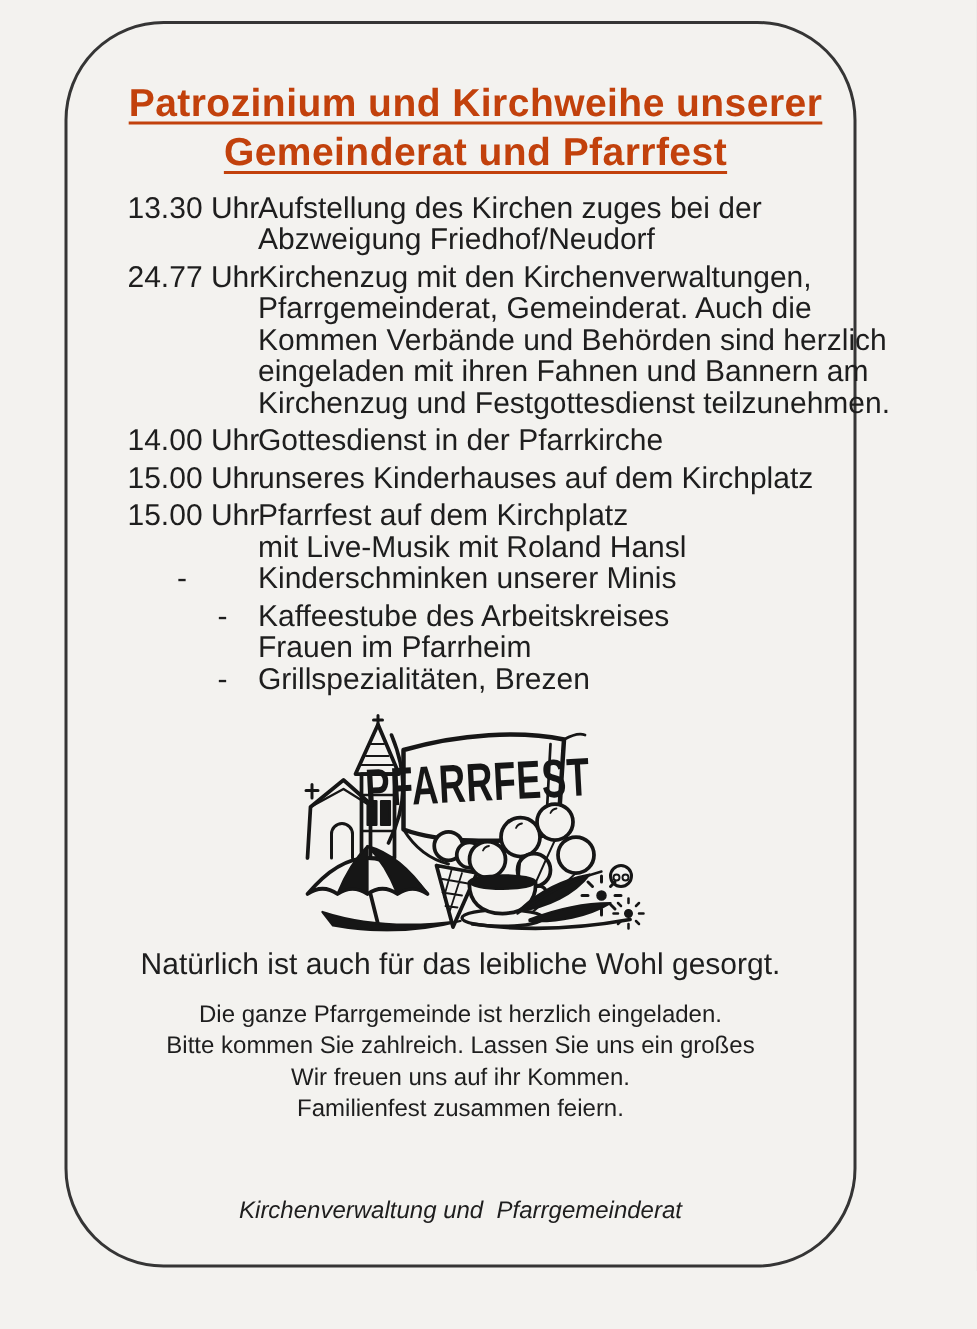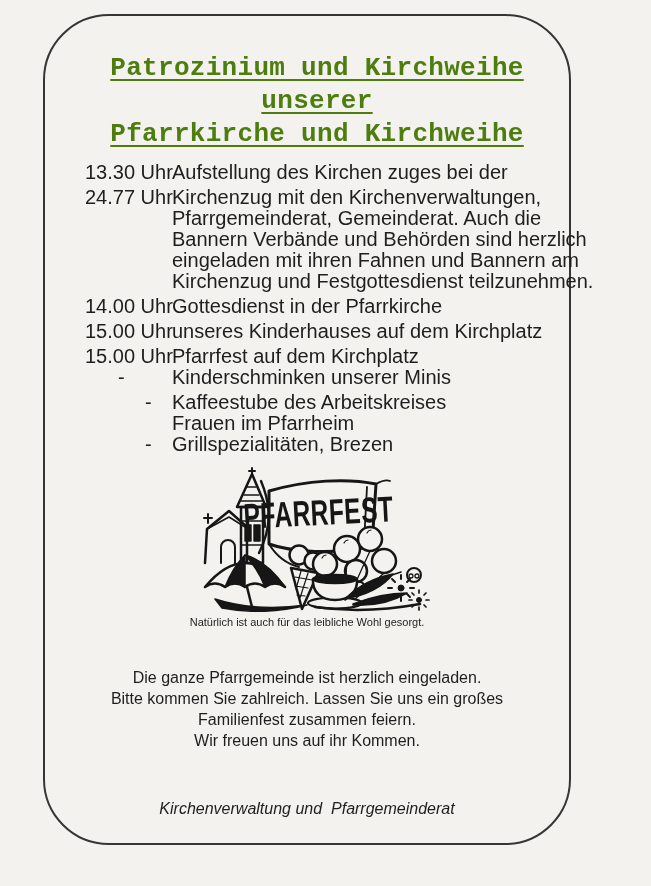--- a/index.html
+++ b/index.html
@@ -15,25 +15,25 @@
   #frame {
     position:absolute; left:43px; top:14px;
     width:528px; height:831px;
     border:2px solid #353535;
     border-radius:66px;
     padding-top:36px;
   }
   
   .doc-title {
     text-align:center;
-    font-family:Liberation Mono, monospace;
+    font-family:Liberation Sans, sans-serif;
     font-weight:bold;
     font-size:26px;
     line-height:33px;
-    color:#4d7c0f;
+    color:#c2410c;
     letter-spacing:0.3px;
     padding-left:20px;
   }
   .doc-title .tline {
     text-decoration:underline;
     text-decoration-thickness:2px;
     text-underline-offset:4px;
   }
   
   .schedule { margin-top:11px; font-size:20px; line-height:21px; }
@@ -45,55 +45,56 @@
   }
   .sched-row.flush { margin-top:0; }
   .time-col { white-space:nowrap; }
   .dash-near { padding-left:33px; }
   .dash-far  { padding-left:60px; }
   .text-col div { white-space:nowrap; }
   
   .illustration { margin:12px 0 0 150px; width:270px; height:145px; }
   .illustration svg { display:block; width:270px; height:145px; }
   
-  .note { text-align:center; font-size:11px; line-height:21px; }
-  .invitation { margin-top:34px; text-align:center; font-size:16px; line-height:21px; }
+  .note { margin-top:12px; text-align:center; font-size:20px; line-height:21px; }
+  .invitation { margin-top:12px; text-align:center; font-size:16px; line-height:21px; }
   .signature {
     margin-top:3px; text-align:center;
     font-size:16px; line-height:22px;
     font-style:italic;
     white-space:pre-wrap;
   }
 </style>
 </head>
 <body>
 
 <div id="page">
   <div id="frame">
 
     <div class="doc-title">
       <div class="tline">Patrozinium und Kirchweihe unserer</div>
-      <div class="tline">Pfarrkirche und Kirchweihe</div>
+      <div class="tline">Gemeinderat und Pfarrfest</div>
     </div>
 
     <div class="schedule">
 
       <div class="sched-row">
         <div class="time-col">13.30 Uhr</div>
         <div class="text-col">
           <div>Aufstellung des Kirchen zuges bei der</div>
+          <div>Abzweigung Friedhof/Neudorf</div>
         </div>
       </div>
 
       <div class="sched-row">
         <div class="time-col">24.77 Uhr</div>
         <div class="text-col">
           <div>Kirchenzug mit den Kirchenverwaltungen,</div>
           <div>Pfarrgemeinderat, Gemeinderat. Auch die</div>
-          <div>Bannern Verbände und Behörden sind herzlich</div>
+          <div>Kommen Verbände und Behörden sind herzlich</div>
           <div>eingeladen mit ihren Fahnen und Bannern am</div>
           <div>Kirchenzug und Festgottesdienst teilzunehmen.</div>
         </div>
       </div>
 
       <div class="sched-row">
         <div class="time-col">14.00 Uhr</div>
         <div class="text-col">
           <div>Gottesdienst in der Pfarrkirche</div>
         </div>
@@ -103,20 +104,21 @@
         <div class="time-col">15.00 Uhr</div>
         <div class="text-col">
           <div>unseres Kinderhauses auf dem Kirchplatz</div>
         </div>
       </div>
 
       <div class="sched-row">
         <div class="time-col">15.00 Uhr</div>
         <div class="text-col">
           <div>Pfarrfest auf dem Kirchplatz</div>
+          <div>mit Live-Musik mit Roland Hansl</div>
         </div>
       </div>
 
       <div class="sched-row flush">
         <div class="time-col dash-near">-</div>
         <div class="text-col">
           <div>Kinderschminken unserer Minis</div>
         </div>
       </div>
 
@@ -209,22 +211,22 @@
           <path d="M120,140 Q170,147 225,137" stroke-width="2.5"></path>
         </g>
       </svg>
     </div>
 
     <div class="note">Natürlich ist auch für das leibliche Wohl gesorgt.</div>
 
     <div class="invitation">
       <div>Die ganze Pfarrgemeinde ist herzlich eingeladen.</div>
       <div>Bitte kommen Sie zahlreich. Lassen Sie uns ein großes</div>
+      <div>Wir freuen uns auf ihr Kommen.</div>
       <div>Familienfest zusammen feiern.</div>
-      <div>Wir freuen uns auf ihr Kommen.</div>
     </div>
 
     <div class="signature">
       <div>Kirchenverwaltung und  Pfarrgemeinderat</div>
       
     </div>
 
   </div>
 </div>
 

